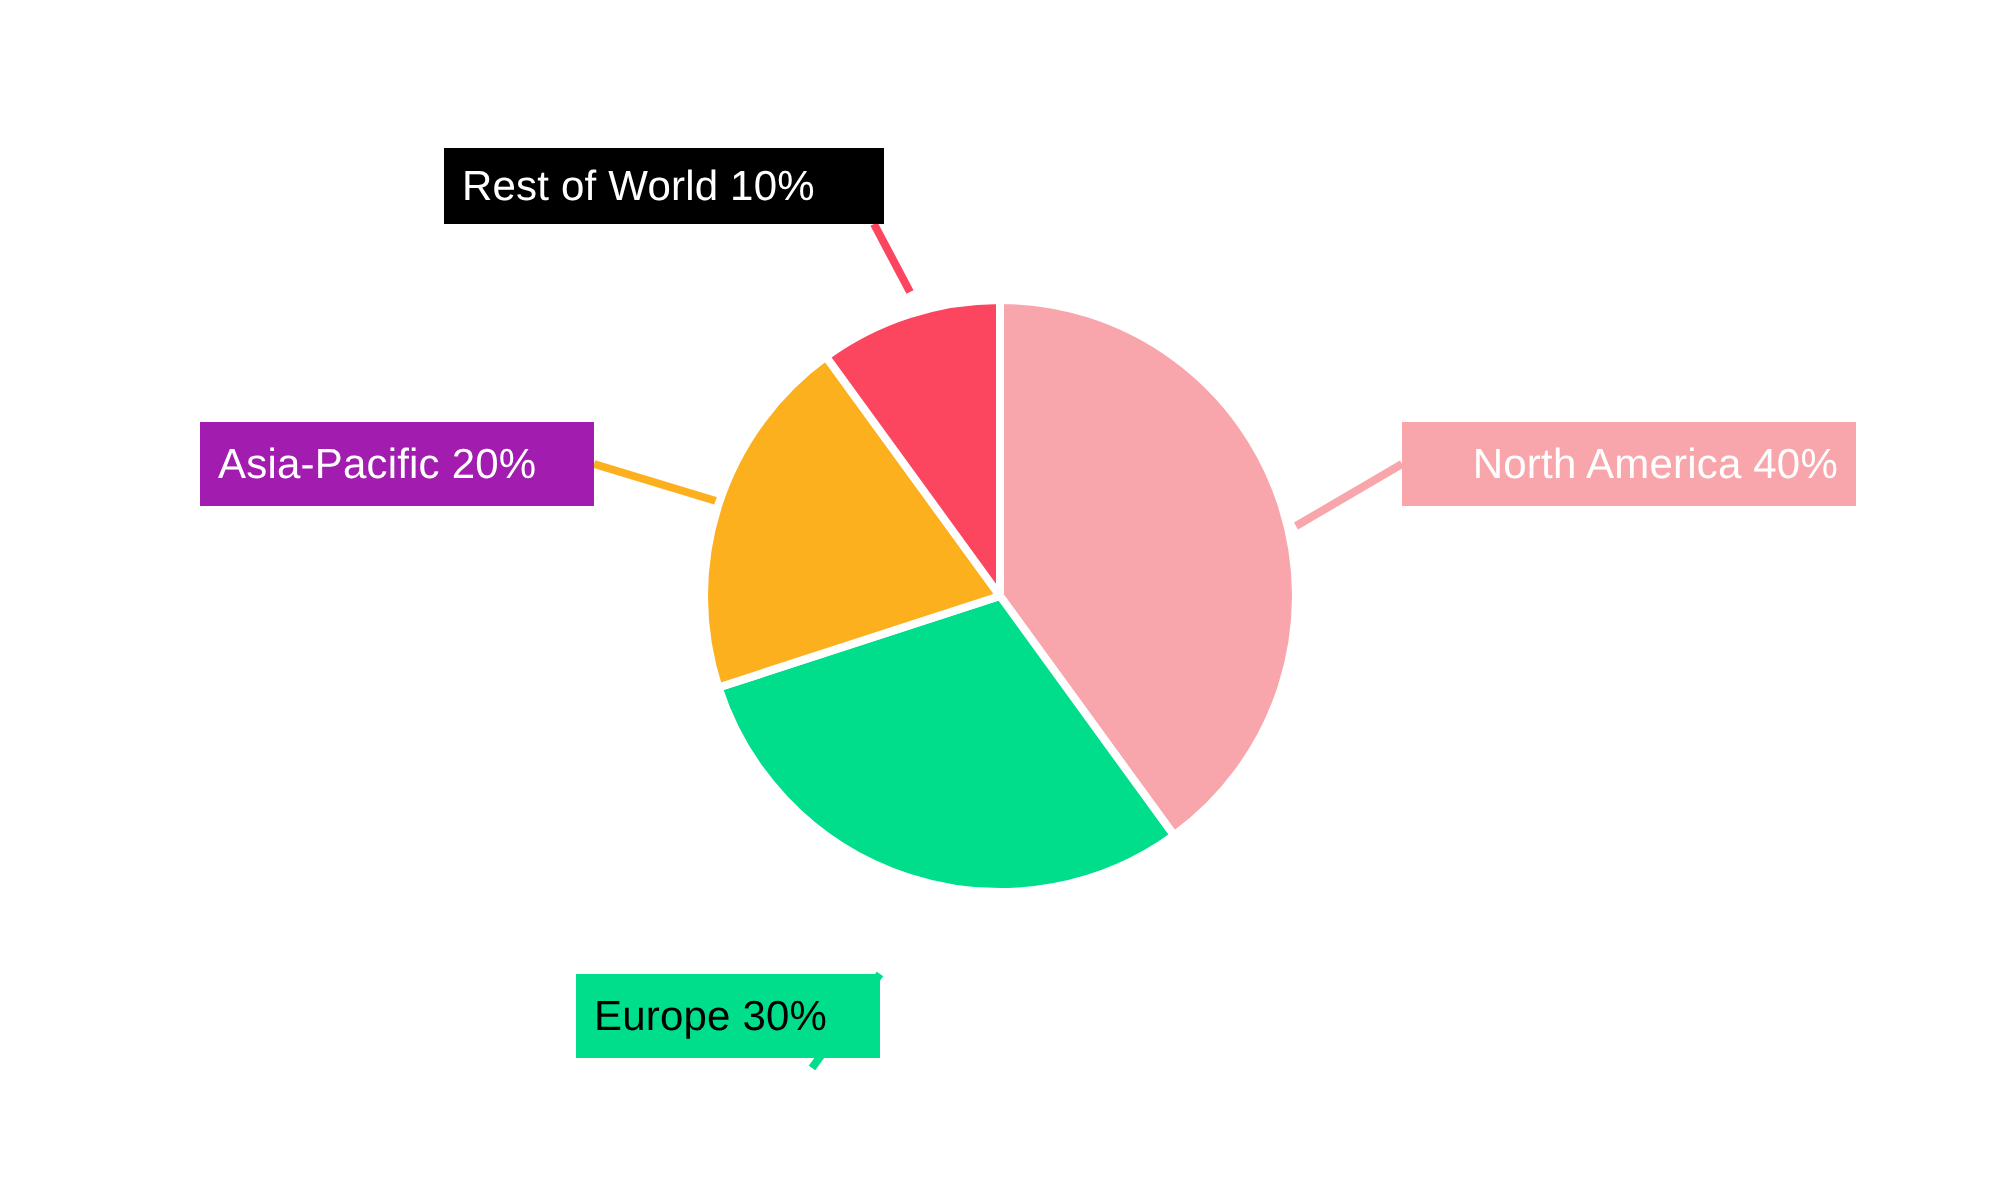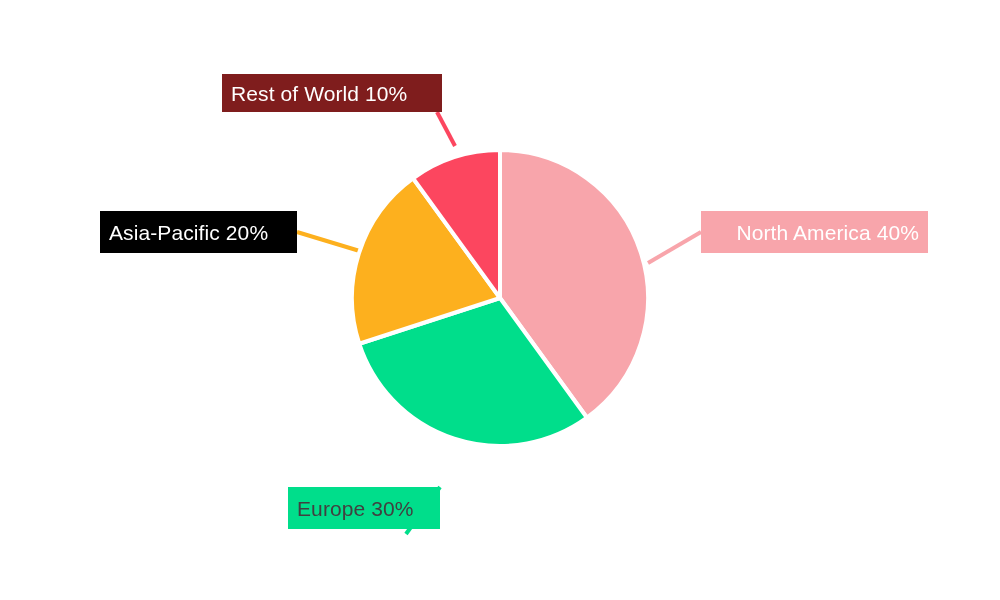--- a/index.html
+++ b/index.html
@@ -60,25 +60,25 @@
         <path d="M 500 298 L 586.99 417.73 A 148 148 0 0 1 359.24 343.73 Z" fill="#00de8b" stroke="#ffffff" stroke-width="4" stroke-linejoin="round"></path>
         <path d="M 500 298 L 359.24 343.73 A 148 148 0 0 1 413.01 178.27 Z" fill="#fdb01e" stroke="#ffffff" stroke-width="4" stroke-linejoin="round"></path>
         <path d="M 500 298 L 413.01 178.27 A 148 148 0 0 1 500.00 150.00 Z" fill="#fc465f" stroke="#ffffff" stroke-width="4" stroke-linejoin="round"></path>
       </g>
   </svg>
 
   <div class="slice-label" style="left: 701px; top: 211px; width: 227px; height: 42px; background: rgb(248, 165, 171); color: rgb(255, 255, 255); justify-content: flex-end;">
     <span>North America 40%</span>
   </div>
 
-  <div class="slice-label" style="left: 288px; top: 487px; width: 152px; height: 42px; background: rgb(0, 222, 139); color: #404040;">
+  <div class="slice-label" style="left: 288px; top: 487px; width: 152px; height: 42px; background: rgb(0, 222, 139); color: #000000;">
     <span>Europe 30%</span>
   </div>
 
-  <div class="slice-label" style="left: 100px; top: 211px; width: 197px; height: 42px; background: #000000; color: rgb(255, 255, 255);">
+  <div class="slice-label" style="left: 100px; top: 211px; width: 197px; height: 42px; background: #a21caf; color: rgb(255, 255, 255);">
     <span>Asia-Pacific 20%</span>
   </div>
 
-  <div class="slice-label" style="left: 222px; top: 74px; width: 220px; height: 38px; background: #7f1d1d; color: rgb(255, 255, 255);">
+  <div class="slice-label" style="left: 222px; top: 74px; width: 220px; height: 38px; background: #000000; color: rgb(255, 255, 255);">
     <span>Rest of World 10%</span>
   </div>
 
 </div>
 
 </body></html>

